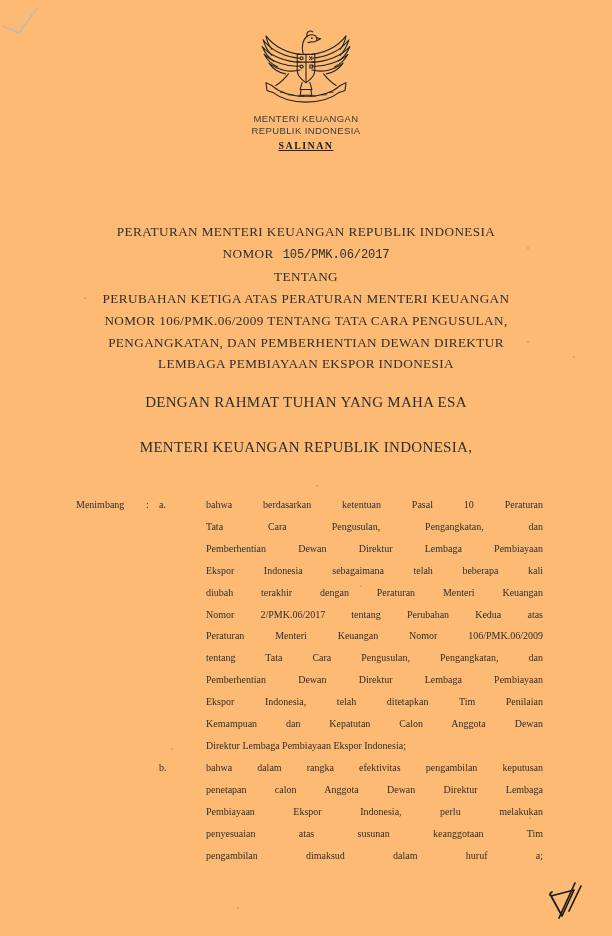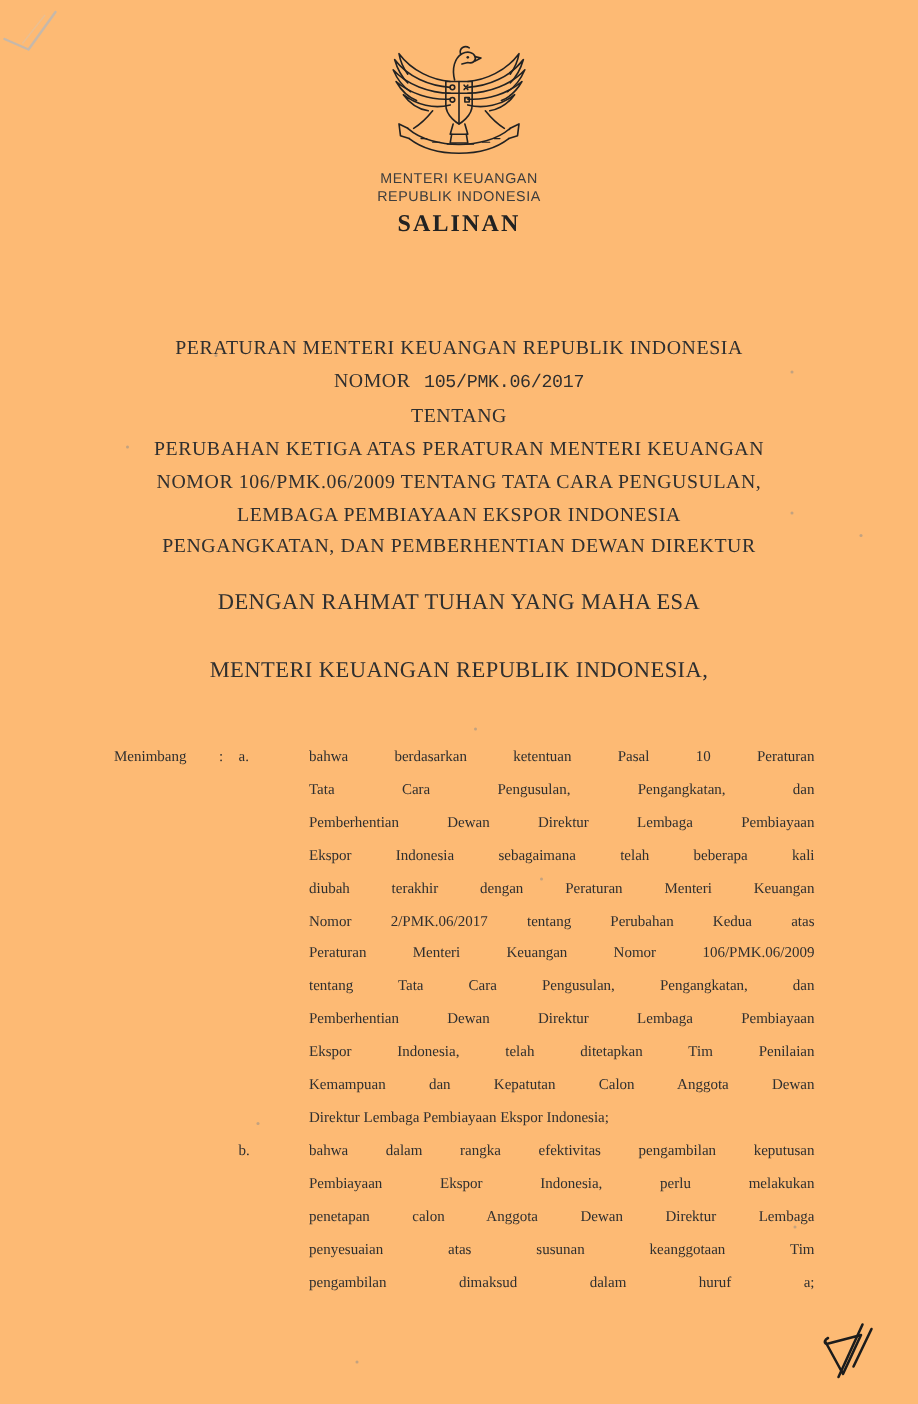--- a/index.html
+++ b/index.html
@@ -10,21 +10,21 @@
     font-family:"Liberation Serif", serif; color:#2f2f2f;
   }
   
   .header { position:absolute; top:28px; left:0; right:0; text-align:center; }
   .emblem { display:inline-block; }
   .ministry {
     font-family:"Liberation Sans", sans-serif; font-size:9.5px; line-height:11.5px;
     letter-spacing:.4px; color:#3d3d3d; margin-top:1px;
   }
   .salinan {
-    font-size:16px; font-weight:bold; letter-spacing:1.4px; margin-top:4px; color:#222;
+    font-size:10px; font-weight:bold; letter-spacing:1.4px; margin-top:4px; color:#222;text-decoration:underline;
   }
   
   .title-block {
     position:absolute; top:221px; left:0; right:0; text-align:center;
     font-size:13.2px; line-height:21.7px; letter-spacing:.4px;
   }
   .nomor-value {
     font-family:"Liberation Mono", monospace; font-size:12.2px; letter-spacing:-.2px;
     margin-left:9px;
   }
@@ -112,22 +112,22 @@
 
   <div class="title-block">
     <div>PERATURAN MENTERI KEUANGAN REPUBLIK INDONESIA</div>
     <div>
       <span>NOMOR</span><span class="nomor-value">105/PMK.06/2017</span>
     </div>
     <div>TENTANG</div>
     <div>
         <div>PERUBAHAN KETIGA ATAS PERATURAN MENTERI KEUANGAN</div>
         <div>NOMOR 106/PMK.06/2009 TENTANG TATA CARA PENGUSULAN,</div>
+        <div>PENGANGKATAN, DAN PEMBERHENTIAN DEWAN DIREKTUR</div>
         <div>LEMBAGA PEMBIAYAAN EKSPOR INDONESIA</div>
-        <div>PENGANGKATAN, DAN PEMBERHENTIAN DEWAN DIREKTUR</div>
       </div>
   </div>
 
   <div class="invocation">DENGAN RAHMAT TUHAN YANG MAHA ESA</div>
   <div class="issuer">MENTERI KEUANGAN REPUBLIK INDONESIA,</div>
 
   <div class="consider">
     <div class="m-label">Menimbang</div>
     <div class="m-colon">:</div>
     <div class="m-items">
@@ -145,22 +145,22 @@
             <div class="jline">Pemberhentian Dewan Direktur Lembaga Pembiayaan</div>
             <div class="jline">Ekspor Indonesia, telah ditetapkan Tim Penilaian</div>
             <div class="jline">Kemampuan dan Kepatutan Calon Anggota Dewan</div>
             <div class="jline last-left">Direktur Lembaga Pembiayaan Ekspor Indonesia;</div>
           </div>
       </div>
       <div class="m-item">
         <div class="m-marker">b.</div>
         <div class="m-lines">
             <div class="jline">bahwa dalam rangka efektivitas pengambilan keputusan</div>
+            <div class="jline">penetapan calon Anggota Dewan Direktur Lembaga</div>
             <div class="jline">Pembiayaan Ekspor Indonesia, perlu melakukan</div>
-            <div class="jline">penetapan calon Anggota Dewan Direktur Lembaga</div>
             <div class="jline">penyesuaian atas susunan keanggotaan Tim</div>
             <div class="jline">pengambilan dimaksud dalam huruf a;</div>
           </div>
       </div>
     </div>
   </div>
 
   <svg class="paraf-mark" width="48" height="48" viewBox="0 0 48 48">
     <g fill="none" stroke="#1c1c1c" stroke-width="1.7" stroke-linecap="round" stroke-linejoin="round">
       <path d="M7 12 C5 13 4 15 6 16 L29 10 L17 36 L5 14"></path>

